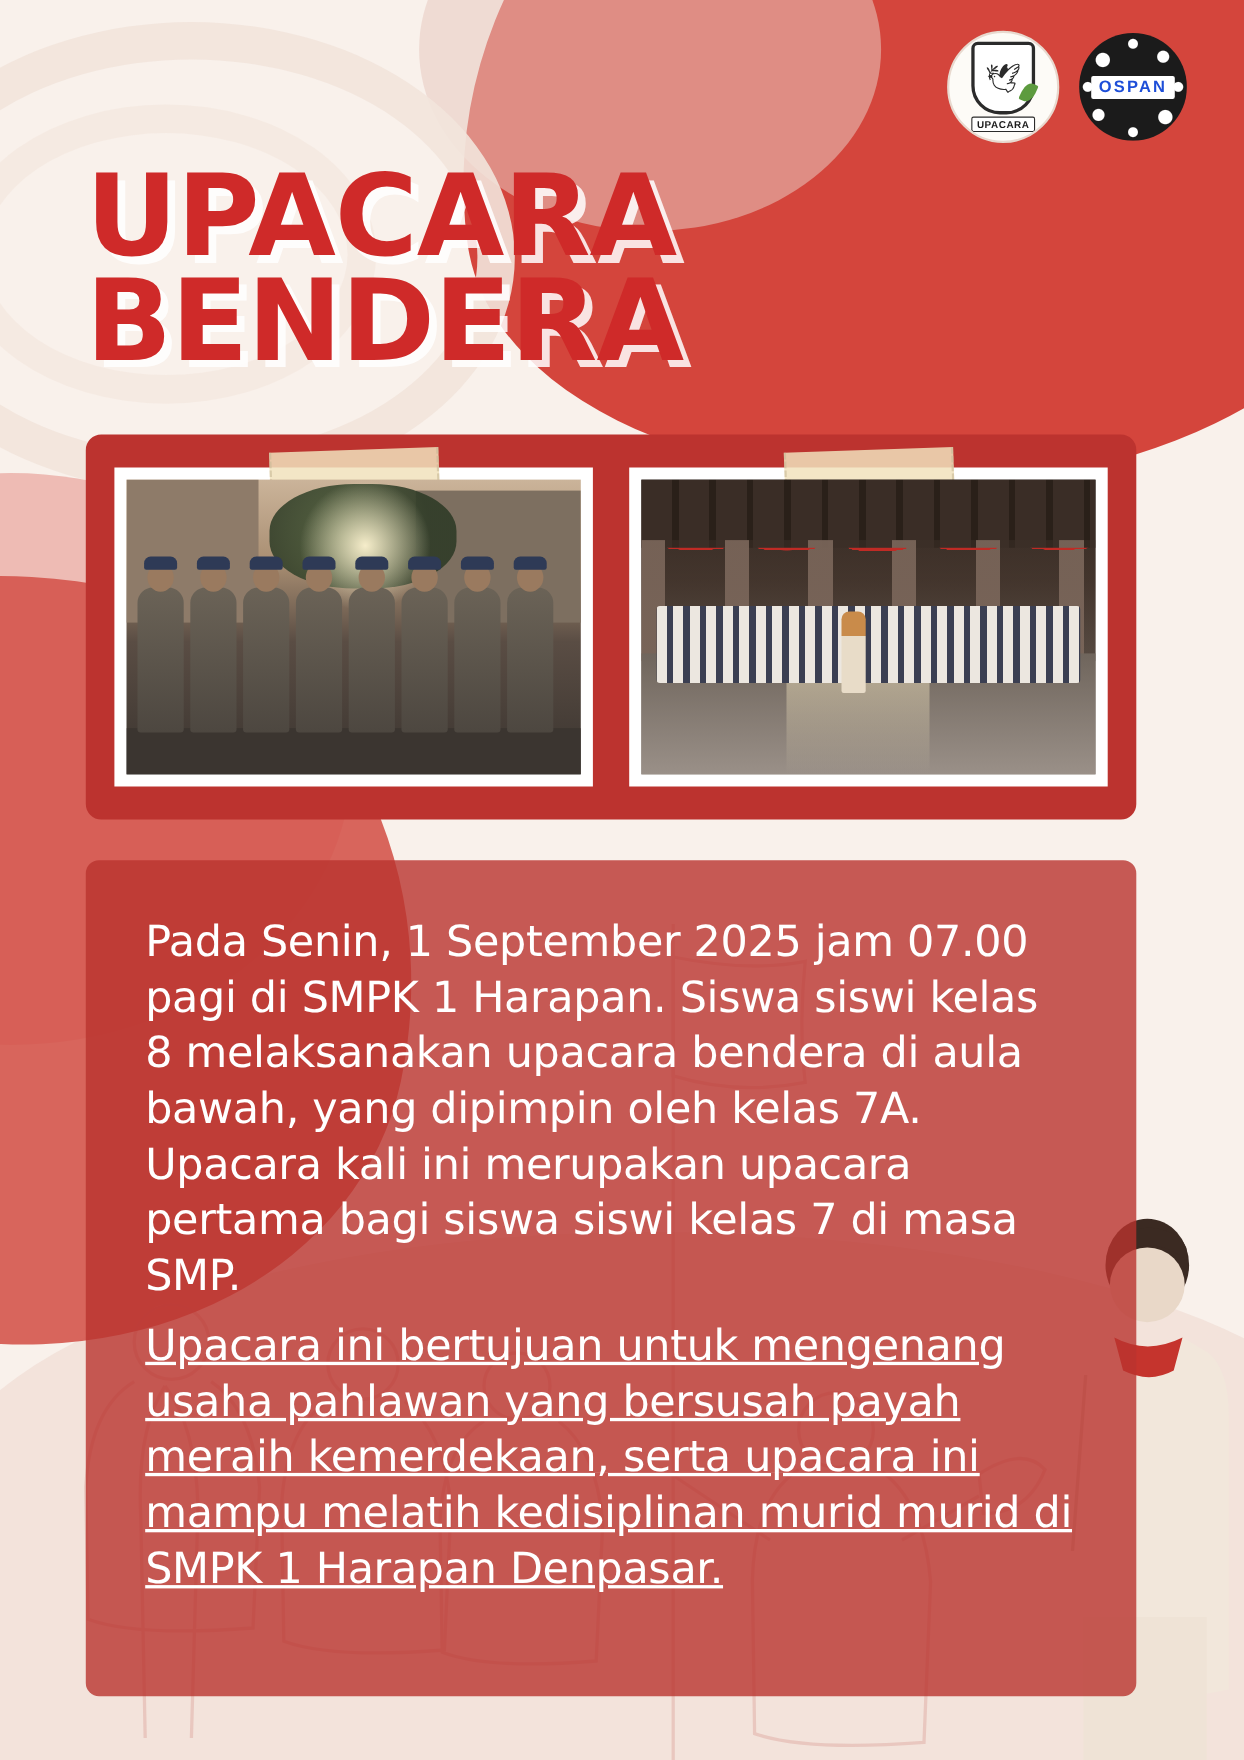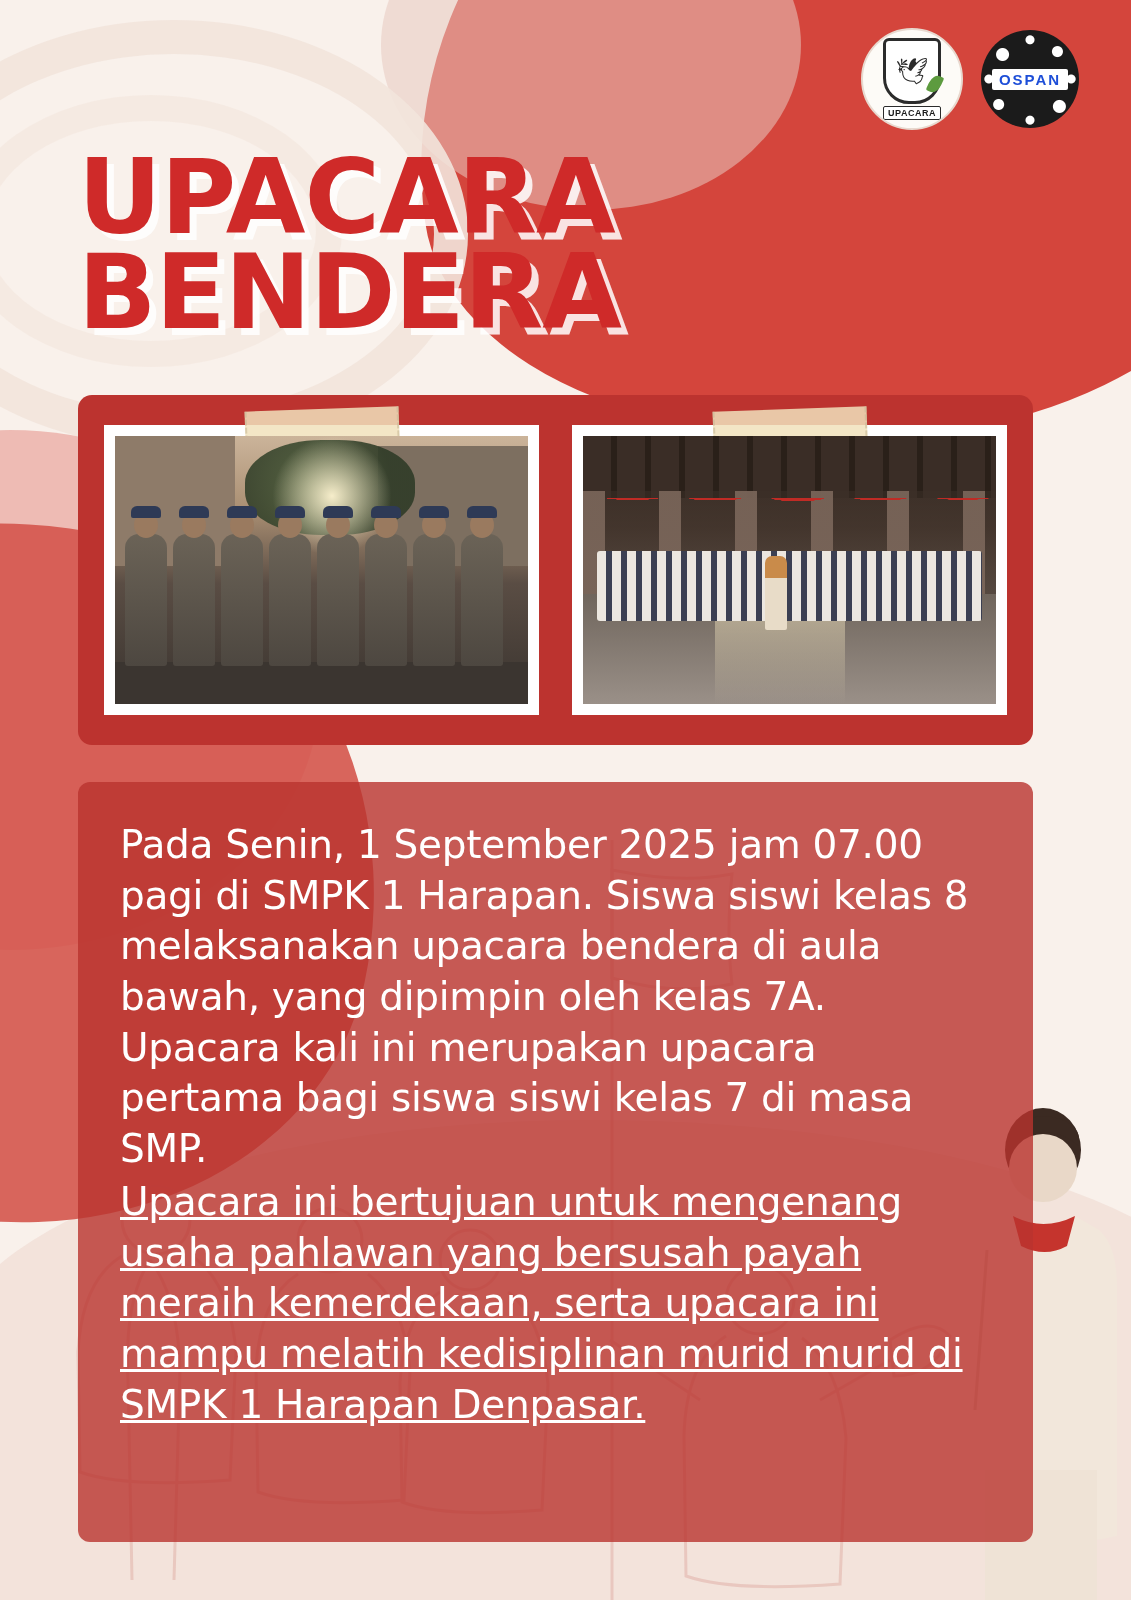--- a/index.html
+++ b/index.html
@@ -356,21 +356,21 @@
     border-radius: 12px;
     z-index: 6;
     padding: 38px 42px 30px 42px;
     box-sizing: border-box;
   }
   .body-text {
     color: #ffffff;
     font-family: "DejaVu Sans", sans-serif;
     font-size: 39px;
     line-height: 1.30;
-    margin: 0;
+    margin: 12px;
     letter-spacing: -0.3px;
   }
   .body-text + .body-text {
     margin-top: 2px;
     text-decoration: underline;
   }
 </style>
 </head>
 <body>
 

